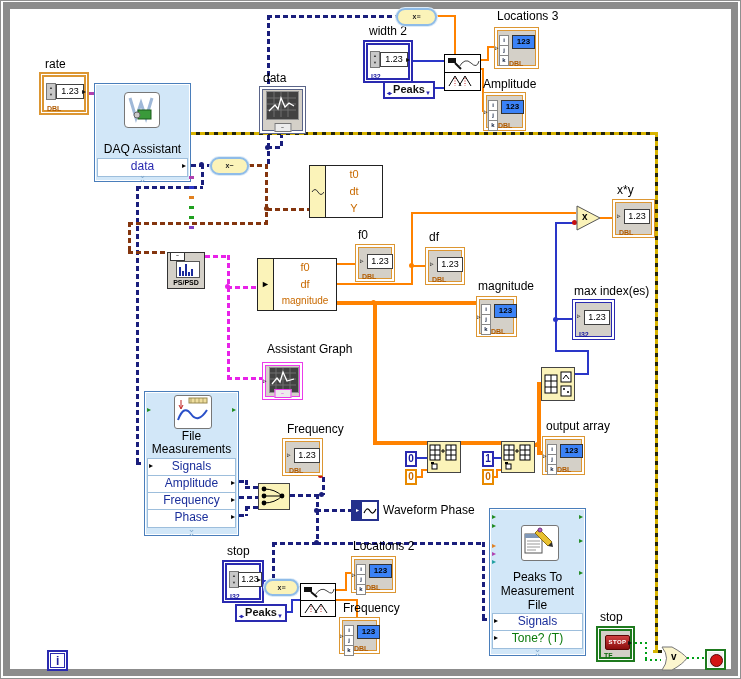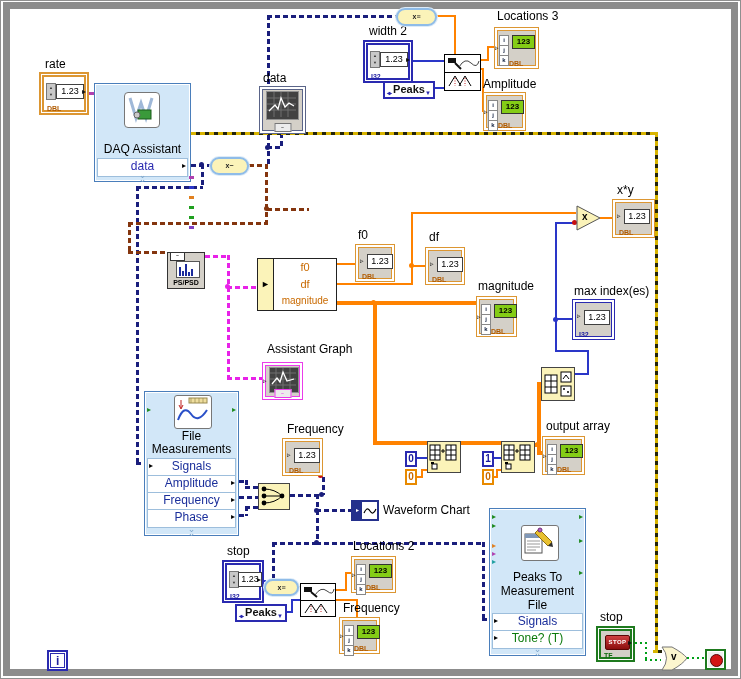--- a/index.html
+++ b/index.html
@@ -28,21 +28,21 @@
   .ctl{border:2px solid var(--fc);box-shadow:inset 0 0 0 1px #fff,inset 0 0 0 3px var(--fc)}
   .o{--fc:#DC9632}.i{--fc:#2A2AB0}.g{--fc:#1E7A1E}
   .val{position:absolute;left:11px;top:9px;width:24px;height:13px;background:#fff;border:1px solid #404040;font-size:9px;line-height:12px;text-align:center;color:#000}
   .inarr{position:absolute;left:4px;top:12px;font-size:7px;color:#111}
   .outarr{position:absolute;right:1px;top:12px;font-size:8px;color:#111}
   .stp{position:absolute;left:5px;top:9px;width:8px;height:15px;background:#C8C8C8;border:1px solid #777;font-size:4px;line-height:7px;text-align:center;color:#333}
   .tag{position:absolute;left:6px;bottom:1px;font-size:7px;font-weight:bold;color:#B05A00}
   .i .tag{color:#1A1AA0}.g .tag{color:#0B6A0B}
   .idx{position:absolute;left:4px;top:7px;width:10px}
   .idx div{height:9px;background:#fff;border:1px solid #888;font-size:6px;font-weight:bold;line-height:8px;text-align:center;color:#102040;margin-bottom:-1px}
-  .el{position:absolute;left:17px;top:7px;width:21px;height:12px;background:#84cc16;border:1px solid #333;font-size:8px;font-weight:bold;line-height:11px;text-align:center;color:#000}
+  .el{position:absolute;left:17px;top:7px;width:21px;height:12px;background:#3b82f6;border:1px solid #333;font-size:8px;font-weight:bold;line-height:11px;text-align:center;color:#000}
   
   .exp{background:#D2E7F8;border:1px solid #4A7EBB;box-shadow:inset 0 0 0 1px #fff}
   .xttl{position:absolute;left:0;width:100%;text-align:center;font-size:12px;color:#000;line-height:13px}
   .xrow{position:absolute;left:2px;right:2px;height:17px;background:#fff;border:1px solid #9DBEDC;font-size:12px;color:#1B2F9B;text-align:center;line-height:15px}
   .flush{color:#0B7A0B}
   .chev{position:absolute;left:0;bottom:0;width:100%;text-align:center;color:#7FA8CC;font-size:9px;line-height:4px}
   .ra{position:absolute;font-size:8px;color:#000;line-height:8px}
   .tick{position:absolute;width:5px;height:3px}
   
   .unb{background:#fff;border:1px solid #222}
@@ -190,21 +190,21 @@
   <span class="t" style="left:368px;top:24px">width 2</span>
   <span class="t" style="left:496px;top:9px">Locations 3</span>
   <span class="t" style="left:482px;top:77px">Amplitude</span>
   <span class="t" style="left:357px;top:228px">f0</span>
   <span class="t" style="left:428px;top:230px">df</span>
   <span class="t" style="left:477px;top:279px">magnitude</span>
   <span class="t" style="left:616px;top:183px">x*y</span>
   <span class="t" style="left:573px;top:284px">max index(es)</span>
   <span class="t" style="left:266px;top:342px">Assistant Graph</span>
   <span class="t" style="left:286px;top:422px">Frequency</span>
-  <span class="t" style="left:382px;top:503px">Waveform Chart</span>
+  <span class="t" style="left:382px;top:503px">Waveform Phase</span>
   <span class="t" style="left:545px;top:419px">output array</span>
   <span class="t" style="left:226px;top:544px">stop</span>
   <span class="t" style="left:352px;top:539px">Locations 2</span>
   <span class="t" style="left:342px;top:601px">Frequency</span>
   <span class="t" style="left:599px;top:610px">stop</span>
 
   <div class="b ctl o" style="left:38px;top:71px;width:50px;height:43px">
     <div class="stp">▲<br>▼</div>
     <div class="val" style="left:15px;top:10px;width:26px">1.23</div>
     <span class="outarr" style="top:13px">▸</span>
@@ -436,20 +436,28 @@
     <span class="ra" style="right:2px;top:4px;color:#1E8A1E">▸</span>
     <span class="ra" style="right:2px;top:28px;color:#1E8A1E">▸</span>
     <span class="ra" style="right:2px;top:60px;color:#1E8A1E">▸</span>
     <div class="chev">⌄<br>⌄</div>
   </div>
 
   <div class="b cap" style="left:209px;top:156px;width:39px;height:18px;line-height:14px"><span>x~</span></div>
   <div class="b cap" style="left:395px;top:7px;width:41px;height:18px;line-height:14px"><span>x≡</span></div>
   <div class="b cap" style="left:263px;top:578px;width:35px;height:17px;line-height:13px"><span>x≡</span></div>
 
+  <div class="b unb" style="left:308px;top:164px;width:74px;height:53px">
+    <div class="ucol"><svg width="13" height="10" style="margin-top:21px">
+          <path d="M1,5 Q4,0 7,5 T13,5" stroke="#333" fill="none"></path>
+        </svg></div>
+    <div class="urow" style="top:0">t0</div>
+    <div class="urow" style="top:17px">dt</div>
+    <div class="urow" style="top:34px;border-bottom:none;height:17px">Y</div>
+  </div>
 
   <div class="b psd" style="left:166px;top:251px;width:38px;height:37px">
     <div style="position:absolute;left:2px;top:-1px;width:13px;height:7px;background:#fff;border:1px solid #333;font-size:5px;line-height:5px;text-align:center">~</div>
     <div style="position:absolute;left:8px;top:8px;width:22px;height:15px;background:#fff;border:1px solid #555">
       <svg width="20" height="13">
           <path d="M3,13 V4 M6,13 V8 M9,13 V1 M12,13 V9 M15,13 V6" stroke="#1A2A9C" stroke-width="2"></path>
         </svg>
     </div>
     <div class="psdlbl">PS/PSD</div>
   </div>

